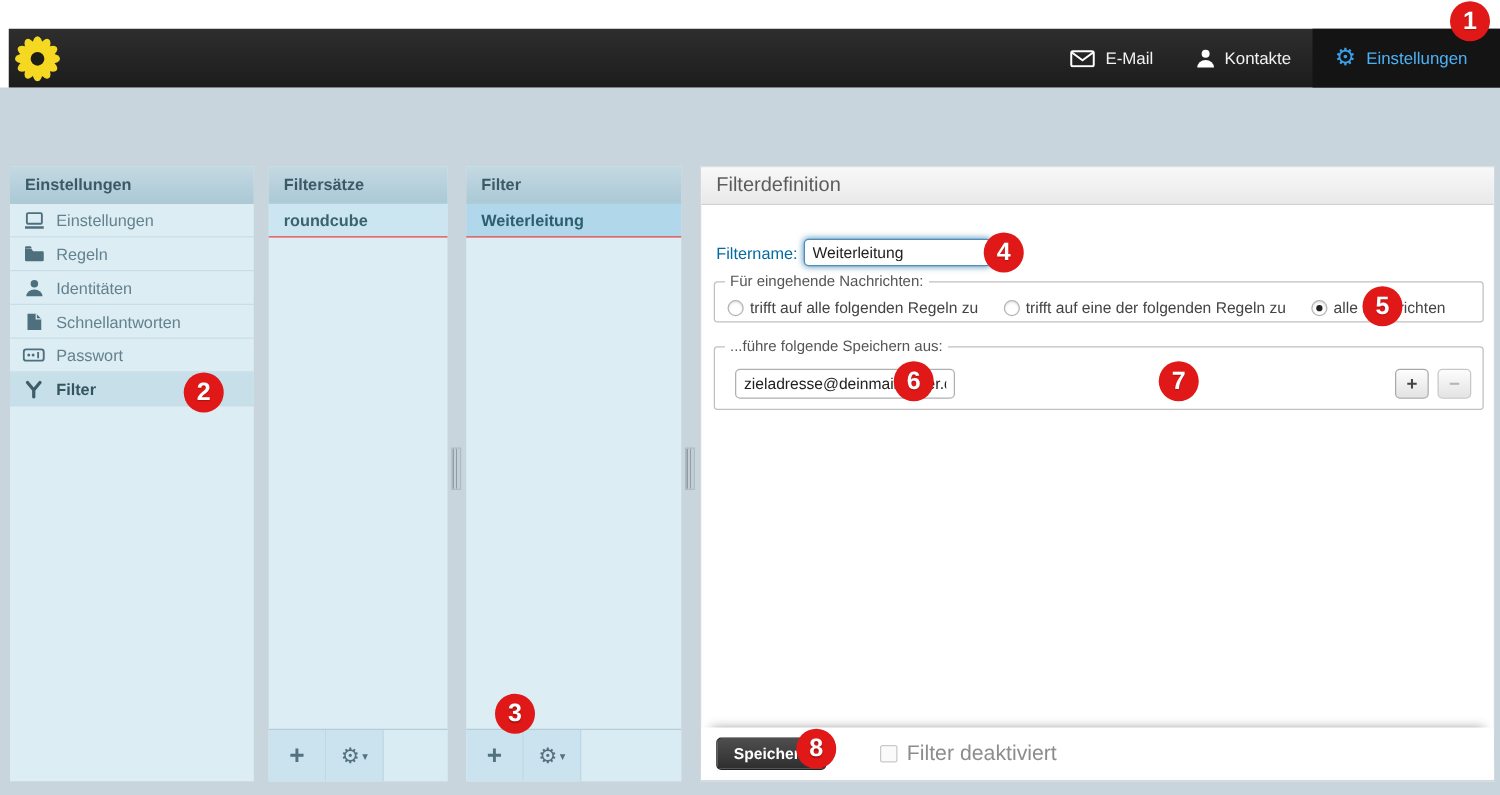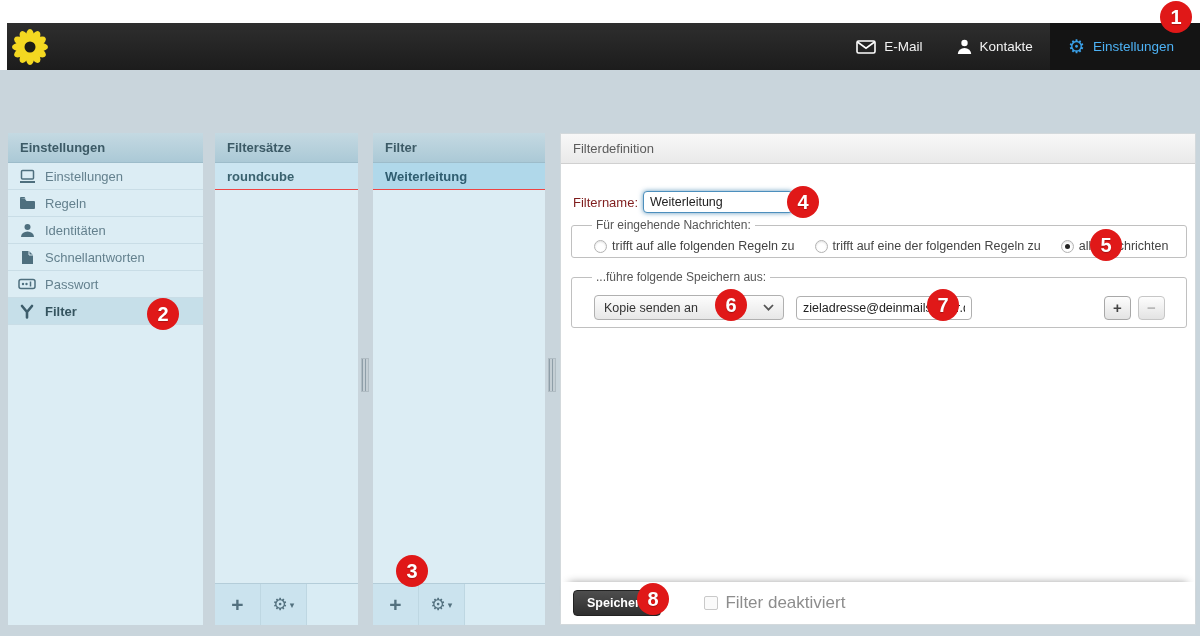--- a/index.html
+++ b/index.html
@@ -76,35 +76,35 @@
   .gripper.g2 { left:548px; }
 
   
   .main {
     position:absolute; left:560px; top:133px; width:636px; bottom:11px;
     background:#fff; border:1px solid #d3d9dc;
   }
   .main-header {
     height:30px; line-height:30px; padding:0 12px;
     background:linear-gradient(#f8f8f8,#e9e9e9);
-    border-bottom:1px solid #d0d0d0; color:#5c5c5c; font-size:13px;
+    border-bottom:1px solid #d0d0d0; color:#5c5c5c; font-size:16px;
   }
   .filtername-row { position:absolute; left:12px; top:57px; display:flex; align-items:center; }
-  .filtername-row label { font-size:13px; color:#7f1d1d; margin-right:5px; }
+  .filtername-row label { font-size:13px; color:#0369a1; margin-right:5px; }
   .text-input {
     height:22px; border:1px solid #b0b0b0; border-radius:4px;
     font-family:"Liberation Sans",sans-serif; font-size:12.5px; color:#222;
     padding:2px 6px; background:#fff;
   }
   .text-input.focused {
     border-color:#4c8fbd; box-shadow:0 0 5px rgba(71,135,177,.85); outline:none;
   }
   fieldset.grp {
     position:absolute; left:10px; right:8px;
-    border:1px solid #c0c0c0; border-radius:3px; padding:5px 16px 9px;
+    border:1px solid #c0c0c0; border-radius:3px; padding:5px 4px 9px;
     background:#fff;
   }
   fieldset.grp legend { font-size:12px; color:#555; padding:0 4px; margin-left:4px; }
   .grp1 { top:84px; height:40px; }
   .grp2 { top:136px; height:58px; }
 
   .radio-row { display:flex; align-items:flex-end; margin-top:2px; }
   .radio-opt { display:flex; align-items:center; gap:5px; margin-left:14px; cursor:pointer; }
   .radio-opt:first-child { margin-left:6px; }
   .radio {
@@ -333,28 +333,20 @@
         <span class="radio-opt" style="margin-left:20px">
           <span class="radio checked"></span>
           <span class="lbl">alle Nachrichten</span>
         </span>
       </div>
     </fieldset>
 
     <fieldset class="grp grp2">
       <legend>...führe folgende Speichern aus:</legend>
       <div class="action-row">
-        <div class="select-box">
-          <span>Kopie senden an</span>
-          <span>
-            <svg width="11" height="7" viewBox="0 0 11 7">
-              <path d="M1 1 L5.5 5.7 L10 1" fill="none" stroke="#555" stroke-width="1.8"></path>
-            </svg>
-          </span>
-        </div>
         <input class="text-input email-input" type="text" value="zieladresse@deinmailserver.de" style="">
         <div class="sq-btn add">
           <span>+</span>
         </div>
         <div class="sq-btn remove">
           <span>−</span>
         </div>
       </div>
     </fieldset>
 

